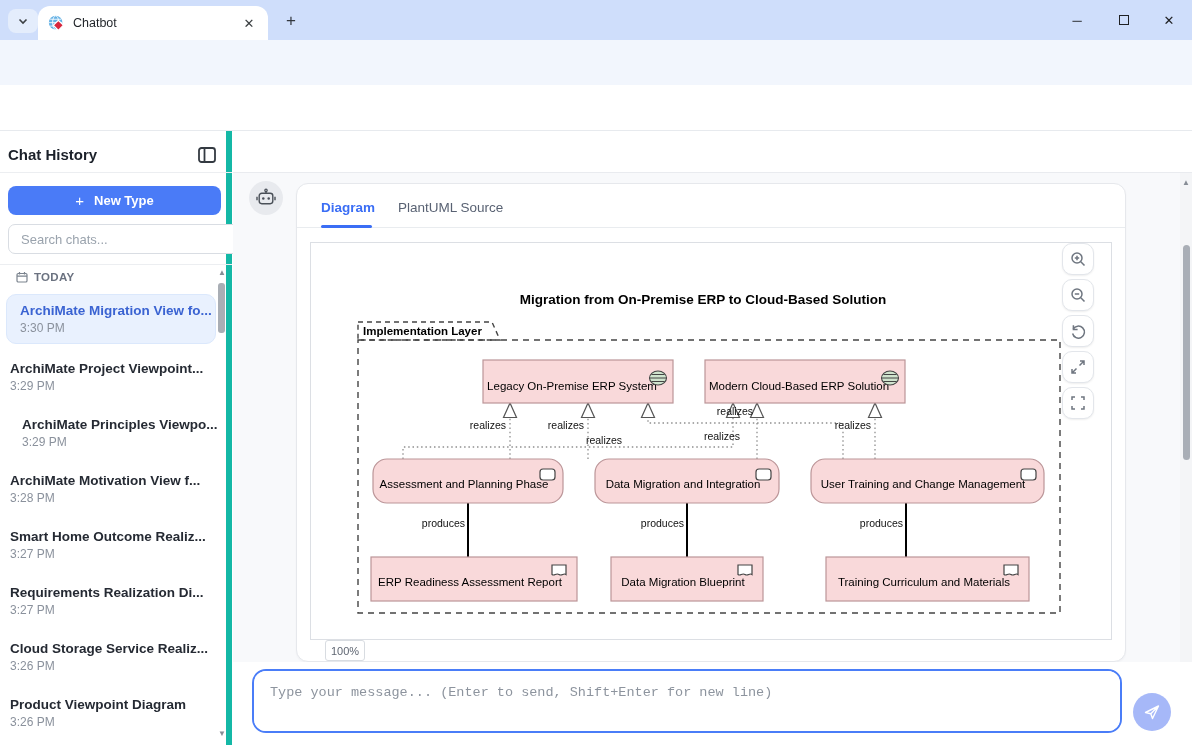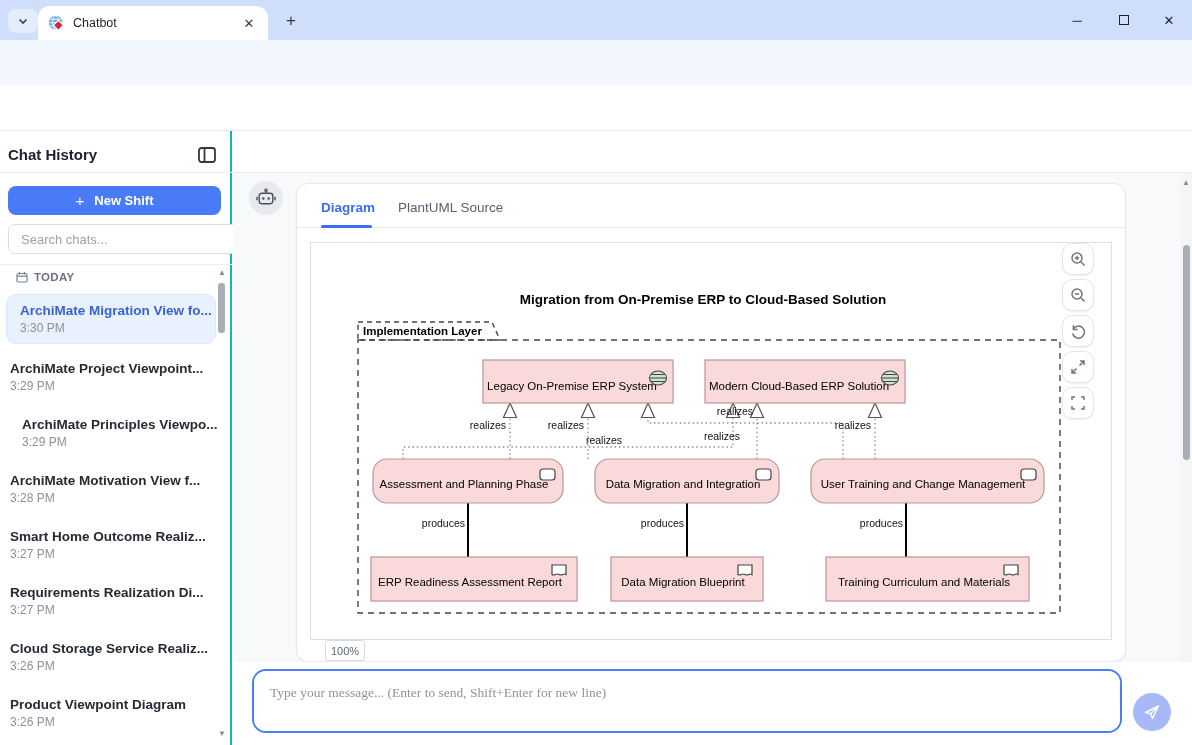--- a/index.html
+++ b/index.html
@@ -33,21 +33,21 @@
   .apphdr { left:0; top:85px; width:1192px; height:46px; background:#fff; border-bottom:1px solid #e7eaee; }
   .app-title { left:48px; top:93px; font-size:15px; font-weight:bold; color:#1f2430; }
   .app-sub { left:48px; top:111px; font-size:12px; color:#4b5563; }
   .app-sub a { color:#4b5563; }
   .moreapps { left:1060px; top:93px; width:86px; height:29px; border-radius:8px;
     background:linear-gradient(90deg,#2aa78b,#29a565); color:#fff; font-size:13px; font-weight:bold;
     display:flex; align-items:center; justify-content:center; border:none; }
   .hdr-ic { top:97px; width:22px; height:22px; display:flex; align-items:center; justify-content:center; }
 
   
-  .sidebar { left:0; top:131px; width:232px; height:614px; background:#fff; border-right:2px solid #14b8a6; }
+  .sidebar { left:0; top:131px; width:232px; height:614px; background:#fff; border-right:6px solid #14b8a6; }
   .sb-title { left:8px; top:146px; font-size:15px; font-weight:bold; color:#1b2029; }
   .panel-btn { left:198px; top:146px; width:20px; height:18px; }
   .sb-div { left:0; width:232px; height:1px; background:#eceef1; }
   .newchat { left:8px; top:186px; width:213px; height:29px; border-radius:8px; background:#4a7bf7; border:none;
     color:#fff; font-size:13px; font-weight:bold; display:flex; align-items:center; justify-content:center; gap:10px; }
   .newchat .plus { font-size:15px; font-weight:normal; }
   .sb-search { left:8px; top:224px; width:237px; height:30px; border-radius:7px; border:1px solid #d9dde3;
     padding:0 12px; font-size:13px; color:#1f2328; font-family:inherit; outline:none; }
   .sb-search::placeholder { color:#9aa3ad; }
   .sb-section { left:16px; top:271px; display:flex; align-items:center; gap:6px; color:#6b7280;
@@ -81,21 +81,21 @@
   .zoom-badge { left:325px; top:640px; width:40px; height:21px; background:#fff; border:1px solid #d8dce1;
     border-radius:3px; font-size:11px; color:#5f6672; display:flex; align-items:center; justify-content:center; }
   .pg-scroll { left:1180px; top:173px; width:12px; height:489px; background:#f4f5f7; }
   .pg-thumb { left:1183px; top:245px; width:7px; height:215px; background:#a9aeb6; border-radius:4px; }
   .pg-up { left:1182px; top:178px; font-size:8px; color:#878d96; }
 
   
   .composer { left:233px; top:662px; width:959px; height:83px; background:#fff; }
   .msgbox { left:252px; top:669px; width:870px; height:64px; border:2px solid #4a7df8; border-radius:14px; background:#fff; }
   .msgbox textarea { width:100%; height:100%; border:none; outline:none; resize:none; border-radius:12px;
-    padding:14px 16px; font-size:13.5px; font-family:Liberation Serif, serif; color:#202124; }
+    padding:14px 16px; font-size:13.5px; font-family:Liberation Mono, monospace; color:#202124; }
   .msgbox textarea::placeholder { color:#8d949e; }
   .sendbtn { left:1133px; top:693px; width:38px; height:38px; border-radius:50%; background:#a6b8f8; border:none;
     display:flex; align-items:center; justify-content:center; }
 
   
   .dg-node-label { font-size:11.5px; fill:#000; }
   .dg-edge-label { font-size:10.5px; fill:#111; }
   .dg-title { font-size:13.5px; font-weight:bold; fill:#000; }
   .dg-group-label { font-size:11.5px; font-weight:bold; fill:#000; }
 </style>
@@ -234,21 +234,21 @@
     <div class="abs sb-title" style="left:8px; top:15px;">Chat History</div>
     <div class="abs panel-btn" style="left:198px; top:16px;">
       <svg width="18" height="16" viewBox="0 0 18 16">
         <rect x="1" y="1" width="16" height="14" rx="2.5" fill="none" stroke="#343a42" stroke-width="1.8"></rect>
         <path d="M6.5 1 V15" stroke="#343a42" stroke-width="1.8"></path>
       </svg>
     </div>
     <div class="abs sb-div" style="top:41px;"></div>
     <button class="abs newchat" style="top:55px;">
       <span class="plus">+</span>
-      <span>New Shift</span>
+      <span>New Type</span>
     </button>
     <input class="abs sb-search" style="top: 93px;" placeholder="Search chats...">
     <div class="abs sb-div" style="top:133px;"></div>
     <div class="abs sb-section" style="top:140px;">
       <svg width="12" height="12" viewBox="0 0 12 12">
         <rect x="1" y="2.5" width="10" height="8.5" rx="1.3" fill="none" stroke="#7b838e" stroke-width="1.2"></rect>
         <path d="M3.5 1 V3.5 M8.5 1 V3.5 M1 5.2 H11" stroke="#7b838e" stroke-width="1.2"></path>
       </svg>
       <span>TODAY</span>
     </div>

